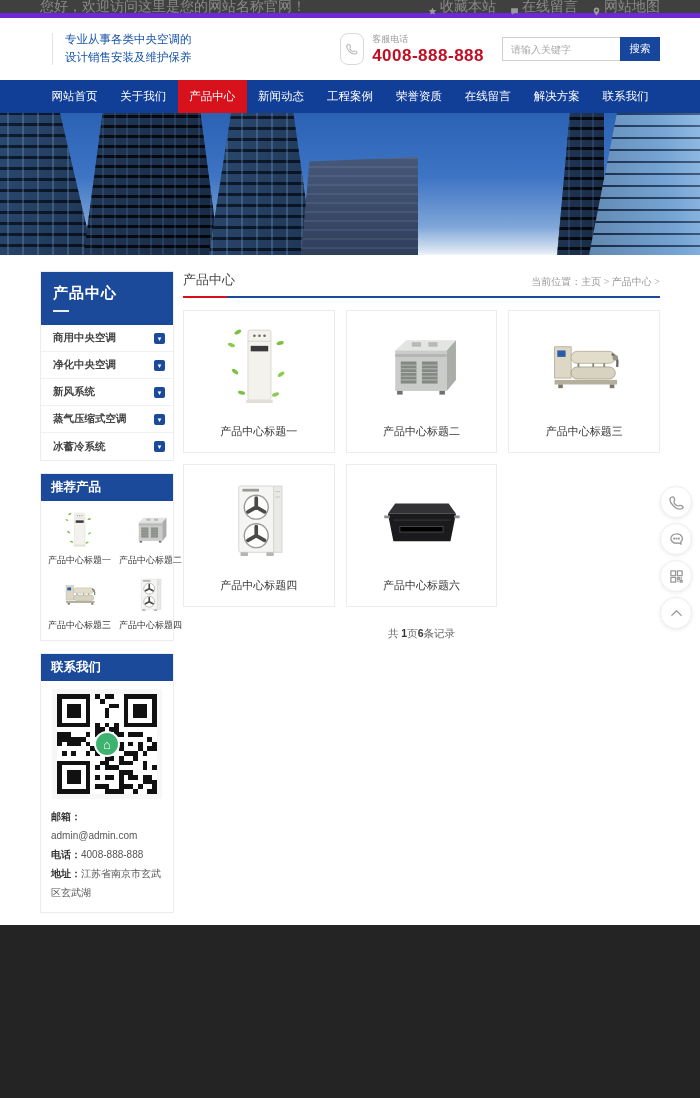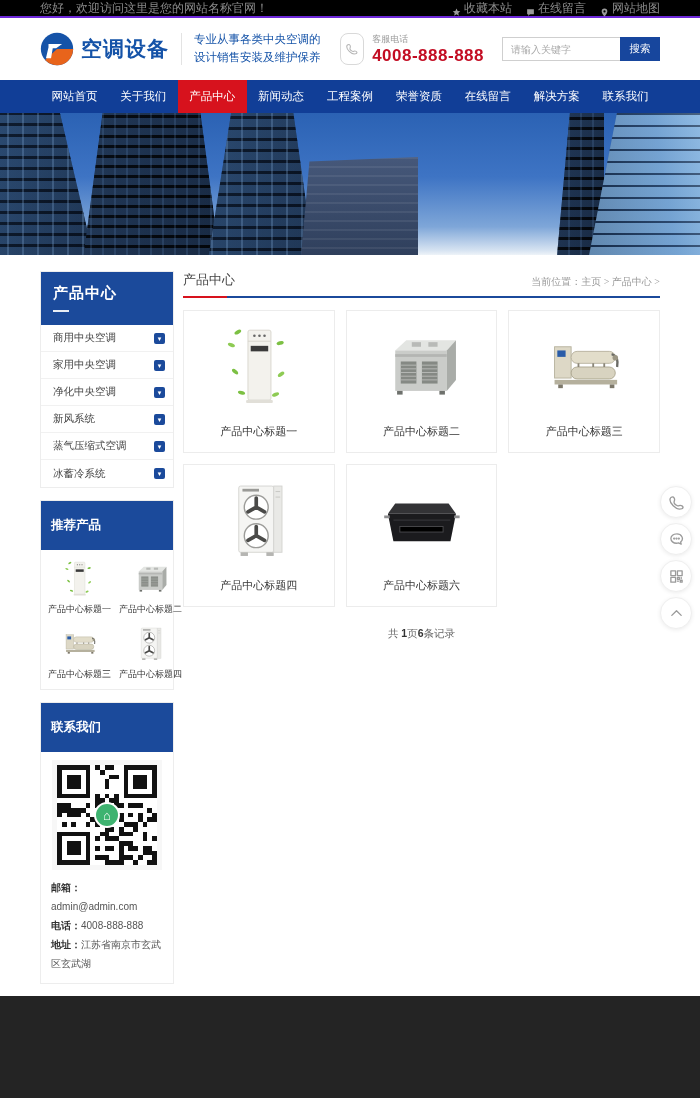--- a/index.html
+++ b/index.html
@@ -5,21 +5,21 @@
   * { margin:0; padding:0; box-sizing:border-box; }
   html,body { background:#fff; }
   body {
     width:700px; height:1098px; position:relative; overflow:hidden;
     font-family:"Liberation Sans","DejaVu Sans",sans-serif;
     -webkit-font-smoothing:antialiased;
   }
   .container { width:620px; margin:0 auto; }
 
   
-  .topbar { height:18px; background:#000000; border-bottom:2px solid #6d28d9; font-size:12px; color:#8a8a8a; }
+  .topbar { height:18px; background:#404040; border-bottom:5px solid #6d28d9; font-size:14px; color:#8a8a8a; }
   .topbar .container { height:100%; display:flex; align-items:center; justify-content:space-between; }
   .topbar-links { display:flex; gap:14px; }
   .topbar-link { display:flex; align-items:flex-end; gap:3px; color:#8a8a8a; cursor:pointer; }
   .topbar-link svg { width:9px; height:9px; fill:#9a9a9a; }
 
   
   .header { height:62px; background:#fff; }
   .header .container { height:100%; display:flex; align-items:center; }
   .logo { display:flex; align-items:center; gap:7px; }
   .logo-badge { width:34px; height:34px; }
@@ -70,25 +70,25 @@
   .content .container { display:flex; gap:9px; align-items:flex-start; }
   .sidebar { width:134px; flex:none; }
   .main { flex:1; }
 
   
   .side-box { border:1px solid #ededed; background:#fff; margin-bottom:12px; }
   .side-head-big { background:#1b4a9b; color:#fff; padding:12px 12px 13px; }
   .side-head-big .t { font-size:15px; font-weight:bold; letter-spacing:1px; }
   .side-head-big .dash { width:16px; height:2px; background:rgba(255,255,255,.9); margin-top:7px; }
   .side-menu-item { height:27px; display:flex; align-items:center; justify-content:space-between;
-    padding:0 8px 0 12px; border-bottom:1px solid #f1f1f1; font-size:10.5px; color:#444; cursor:pointer; }
+    padding:0 8px 0 12px; border-bottom:1px solid #f1f1f1; font-size:10.5px; color:#444; cursor:pointer;font-weight:bold; }
   .side-menu-item:last-child { border-bottom:none; }
   .chev-sq { width:11px; height:11px; background:#1b4a9b; border-radius:2px; color:#fff; font-size:7px;
     display:flex; align-items:center; justify-content:center; line-height:1; }
-  .side-head-small { background:#1b4a9b; color:#fff; font-size:12.5px; font-weight:bold; padding:16px 10px; }
+  .side-head-small { background:#1b4a9b; color:#fff; font-size:12.5px; font-weight:bold; padding:5px 10px; }
   .rec-grid { padding:8px 7px; display:grid; grid-template-columns:1fr 1fr; gap:7px 8px; }
   .rec-item { cursor:pointer; }
   .rec-img { height:42px; display:flex; align-items:center; justify-content:center; }
   .rec-img svg { height:42px; width:100%; }
   .rec-cap { font-size:9px; color:#333; text-align:center; margin-top:3px; white-space:nowrap; }
   .qr-wrap { padding:8px 8px 4px; display:flex; justify-content:center; }
   .qr-frame { background:#f7f7f7; padding:5px; position:relative; }
   .qr-frame svg { display:block; background:#fff; }
   .qr-logo { position:absolute; left:50%; top:50%; transform:translate(-50%,-50%); width:26px; height:26px;
     border-radius:50%; background:#3eb370; border:2px solid #fff; color:#fff; font-size:13px;
@@ -242,28 +242,20 @@
               <path d="M8 1a5 5 0 0 0-5 5c0 3.5 5 9 5 9s5-5.5 5-9a5 5 0 0 0-5-5zm0 7a2 2 0 1 1 0-4 2 2 0 0 1 0 4z"></path>
             </svg>
           <span>网站地图</span>
         </span>
       </span>
     </div>
   </div>
 
   <div class="header">
     <div class="container">
-      <div class="logo">
-        <svg class="logo-badge" viewBox="0 0 40 40">
-          <circle cx="20" cy="20" r="19" fill="#1553a8"></circle>
-          <path d="M20 20 L39 20 A19 19 0 0 1 6 33 Z" fill="#e8641b"></path>
-          <path d="M10 14 h16 l-7 5 h-4 l-2 12 h-6 l3 -13 z" fill="#fff"></path>
-        </svg>
-        <span class="logo-text">空调设备</span>
-      </div>
       <div class="header-divider"></div>
       <div class="slogan">
         <div>专业从事各类中央空调的</div>
         <div>设计销售安装及维护保养</div>
       </div>
       <div class="hotline">
         <span class="hotline-icon">
           <svg width="13" height="13" viewBox="0 0 16 16" fill="none" stroke="#b5b5b5" stroke-width="1.4">
               <path d="M4 2c1 0 2 2 2 3S5 7 5.5 8.5 8 11 9 11.5s2-.5 3-.5 3 1 3 2-2 2-4 2C7 15 1 9 1 5c0-2 2-3 3-3z" transform="scale(.9)"></path>
             </svg>
@@ -308,24 +300,20 @@
 
       <div class="sidebar">
 
         <div class="side-box">
           <div class="side-head-big">
             <div class="t">产品中心</div>
             <div class="dash"></div>
           </div>
           <div class="side-menu-item">
             <span>商用中央空调</span>
-              <span class="chev-sq">▾</span>
-          </div>
-          <div class="side-menu-item">
-            <span>家用中央空调</span>
               <span class="chev-sq">▾</span>
           </div>
           <div class="side-menu-item">
             <span>净化中央空调</span>
               <span class="chev-sq">▾</span>
           </div>
           <div class="side-menu-item">
             <span>新风系统</span>
               <span class="chev-sq">▾</span>
           </div>

